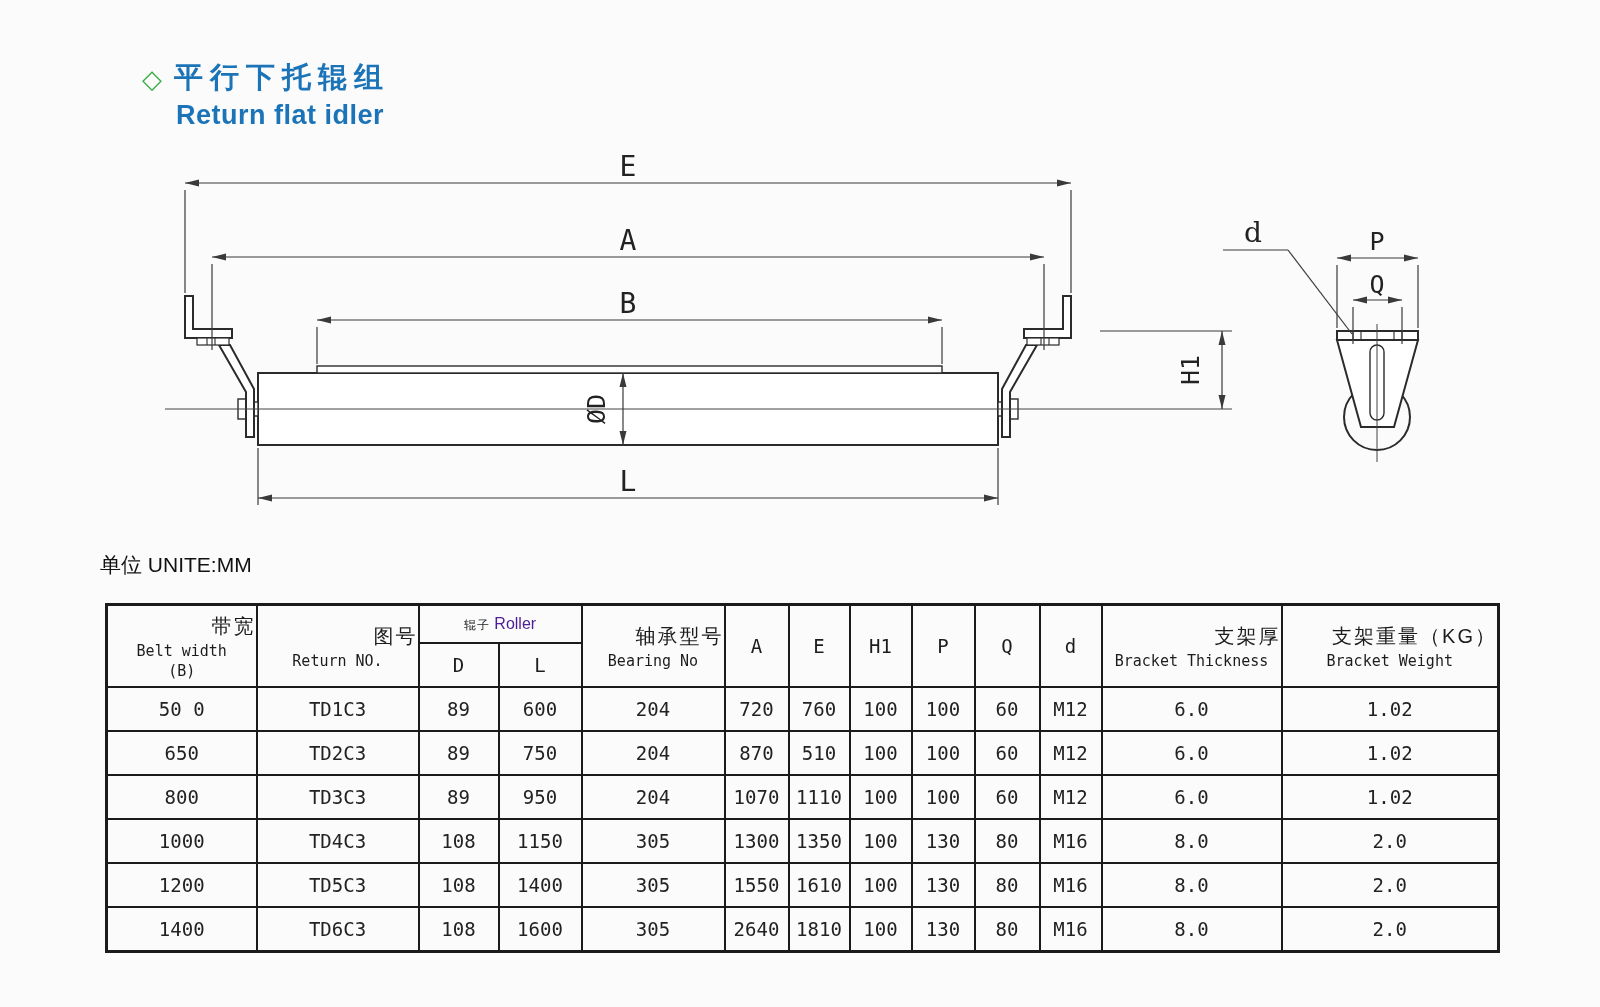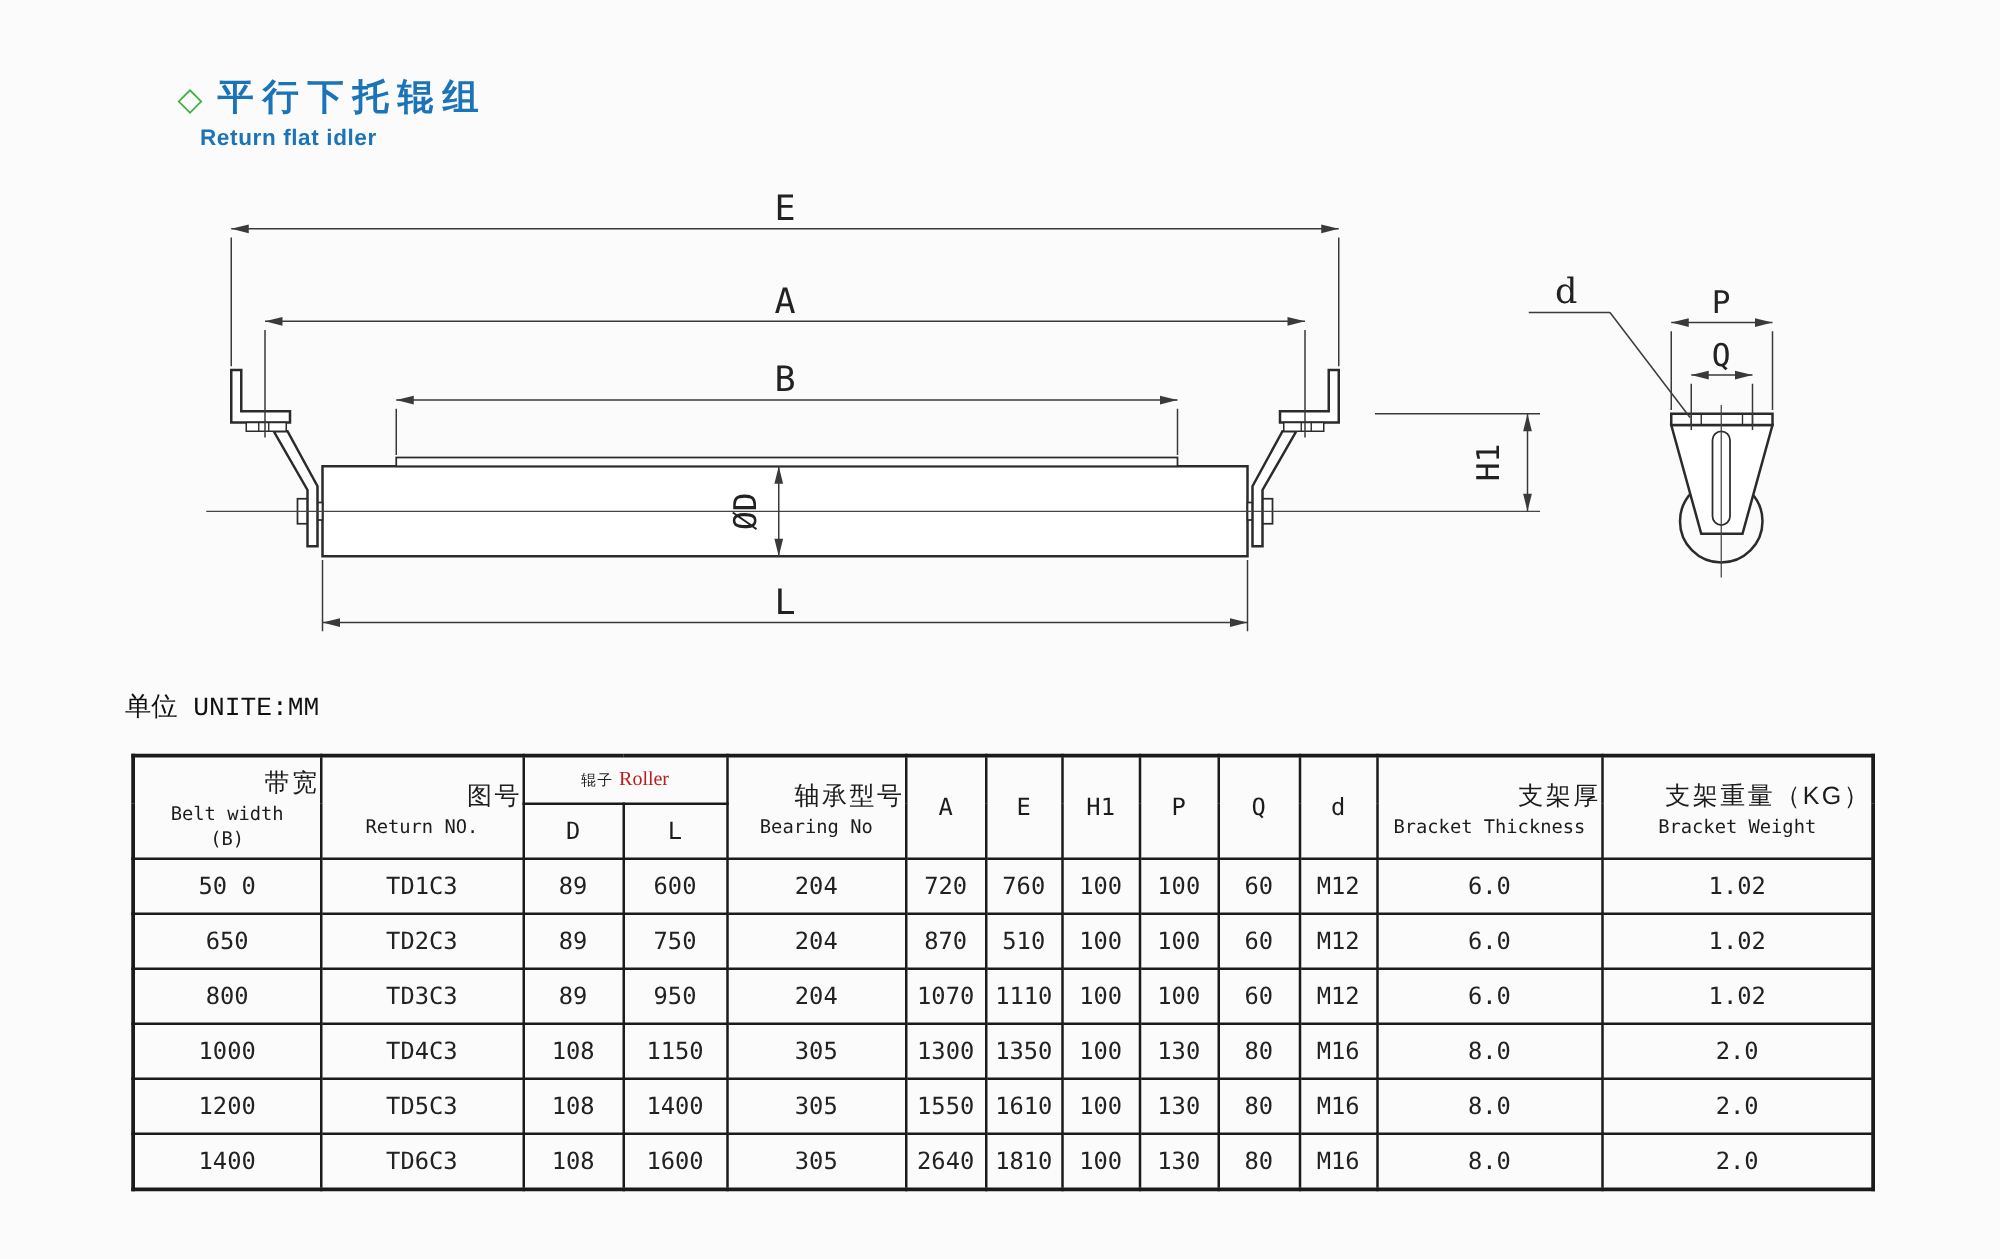--- a/index.html
+++ b/index.html
@@ -7,25 +7,25 @@
     width:1600px;height:1007px;position:relative;
     background:#fbfbfb;
     font-family:"Liberation Sans",sans-serif;
     color:#222;overflow:hidden;
   }
   
   .title-block{position:absolute;left:142px;top:58px;}
   .title-row{display:flex;align-items:center;gap:12px;}
   .diamond{font-size:26px;line-height:1;transform:translateY(1px);}
   .title-zh{font-size:29px;font-weight:bold;letter-spacing:7px;}
-  .title-en{font-size:18px;font-weight:600;margin-left:18px;margin-top:2px;letter-spacing:0.5px;}
+  .title-en{font-size:27px;font-weight:600;margin-left:34px;margin-top:2px;letter-spacing:0.5px;}
   
   .units-note{
     position:absolute;left:100px;top:551px;
-    font-size:21px;font-family:Liberation Mono, monospace;color:#111;
+    font-size:21px;font-family:Liberation Sans, sans-serif;color:#111;
   }
   
   svg.drawing{position:absolute;left:0;top:0;pointer-events:none;}
   .obj{stroke:#2b2b2b;stroke-width:2;fill:#fff;}
   .objthin{stroke:#2b2b2b;stroke-width:1.1;fill:none;}
   .dim{stroke:#3a3a3a;stroke-width:1.2;fill:none;}
   .arr{fill:#3a3a3a;stroke:none;}
   .cl{stroke:#444;stroke-width:1;fill:none;}
   text.dimlab{font-family:"DejaVu Sans Mono",monospace;font-size:28px;fill:#222;}
   text.dimlab.small{font-size:25px;}
@@ -39,21 +39,21 @@
   table.spec th,table.spec td{
     border:2px solid #1b1b1b;text-align:center;vertical-align:middle;
     padding:0;font-weight:normal;overflow:hidden;
   }
   table.spec td{
     font-family:"DejaVu Sans Mono",monospace;font-size:19px;color:#222;
     height:42px;
   }
   th .zh{display:block;font-size:20px;color:#1c1c1c;letter-spacing:2px;text-align:right;}
   th .en{display:block;font-size:15px;font-family:"DejaVu Sans Mono",monospace;color:#1c1c1c;margin-top:2px;}
-  th .en-inline{font-size:16px;font-family:Liberation Serif, serif;color:#b91c1c;}
+  th .en-inline{font-size:16px;font-family:Liberation Sans, sans-serif;color:#4c1d95;}
   th .zh-inline{font-size:12px;color:#1c1c1c;letter-spacing:1px;}
   th.letter{font-family:"DejaVu Sans Mono",monospace;font-size:19px;color:#1c1c1c;}
   tr.hdr-top th{height:36px;}
   tr.hdr-sub th{height:42px;}
 </style>
 </head>
 <body>
 
 <div class="title-block">
   <div class="title-row">

